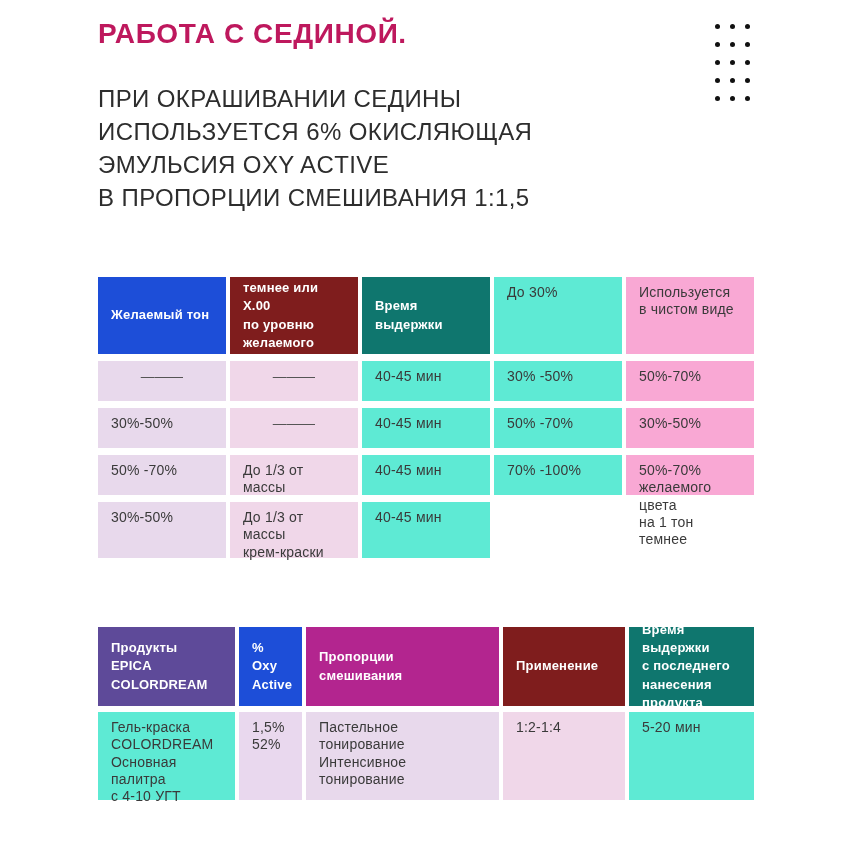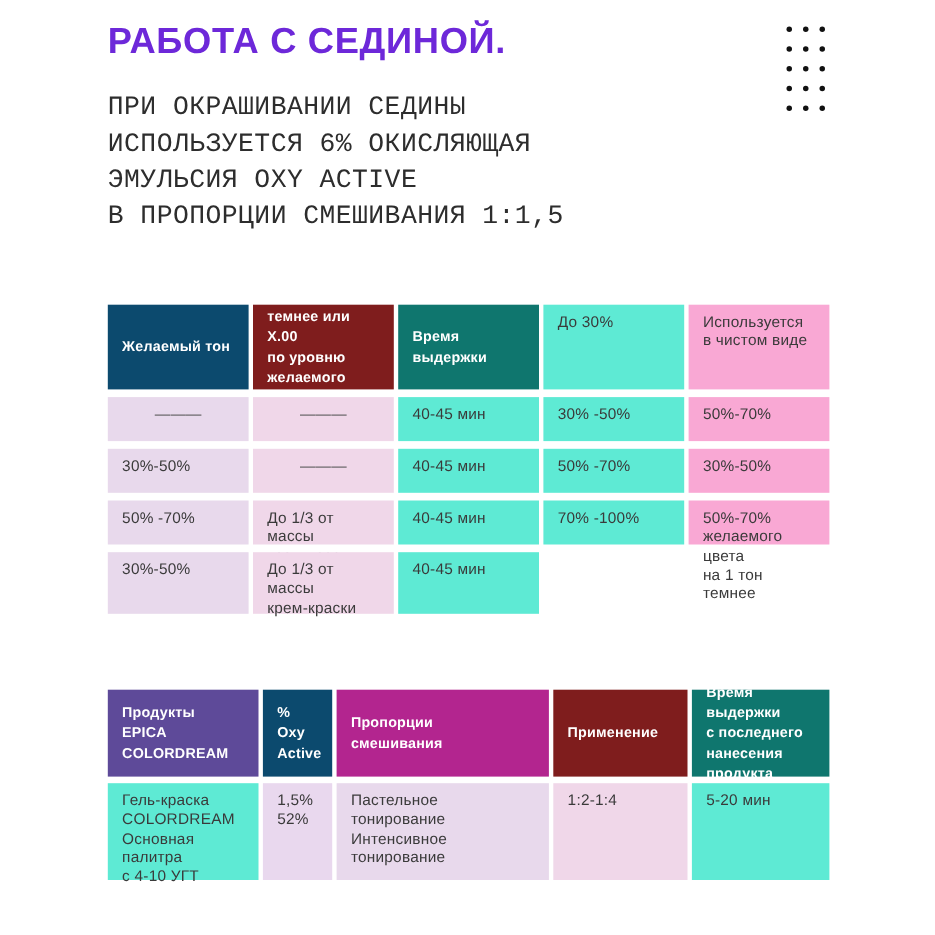--- a/index.html
+++ b/index.html
@@ -1,44 +1,44 @@
 <!DOCTYPE html>
 <html><head>
 <meta charset="utf-8">
 <style>
   * { margin:0; padding:0; box-sizing:border-box; }
   html,body { width:850px; height:850px; background:#ffffff;
     font-family:"Liberation Sans", sans-serif; }
   body { position:relative; overflow:hidden; }
 
-  .title { position:absolute; left:98px; top:18px; font-size:33px;
-    font-weight:bold; color:#6d28d9; letter-spacing:0.6px; }
+  .title { position:absolute; left:98px; top:18px; font-size:28px;
+    font-weight:bold; color:#be185d; letter-spacing:0.6px; }
 
   .intro { position:absolute; left:98px; top:82px; font-size:24px;
-    line-height:33px; color:#2d2d2d; white-space:pre-line; letter-spacing:0.4px;font-family:Liberation Mono, monospace; }
+    line-height:33px; color:#2d2d2d; white-space:pre-line; letter-spacing:0.4px; }
 
   .dots { position:absolute; left:715px; top:24px; display:grid;
     grid-template-columns:repeat(3,5px); column-gap:10px; row-gap:13px; }
   .dots i { width:5px; height:5px; background:#111; border-radius:50%; display:block; }
 
   .tbl { position:absolute; left:98px; width:656px; display:grid; column-gap:4px; }
   #gray-table { top:277px; grid-template-columns:repeat(5,1fr);
     grid-template-rows:77px 40px 40px 40px 56px; row-gap:7px; }
   #products-table { top:627px; grid-template-columns:137px 63px 193px 122px 125px;
     grid-template-rows:79px 88px; row-gap:6px; }
 
   .hc { color:#ffffff; font-weight:bold; font-size:13px; line-height:1.4;
     display:flex; align-items:center; padding:0 13px; white-space:pre-line;
     letter-spacing:0.2px; }
   .bc { font-size:14px; line-height:1.24; color:#3a3a3a; padding:7px 13px;
     white-space:pre-line; letter-spacing:0.2px; }
   .dash { text-align:center; color:#555; }
 
   
-  .c1{background:#5e4a99} .c2{background:#0c4a6e} .c3{background:#7f1d1d}
+  .c1{background:#5e4a99} .c2{background:#1d4ed8} .c3{background:#7f1d1d}
   .c4{background:#b3258f} .c5{background:#0f766e}
   
   .p1{background:#5eead4} .p2{background:#f9a8d4} .p3{background:#e8d9ec}
   .p4{background:#f0d7e9} .p5{background:#5eead4} .p2x{background:#e9d8ee}
 </style>
 </head>
 <body>
 
 <div class="title">РАБОТА С СЕДИНОЙ.</div>
 

